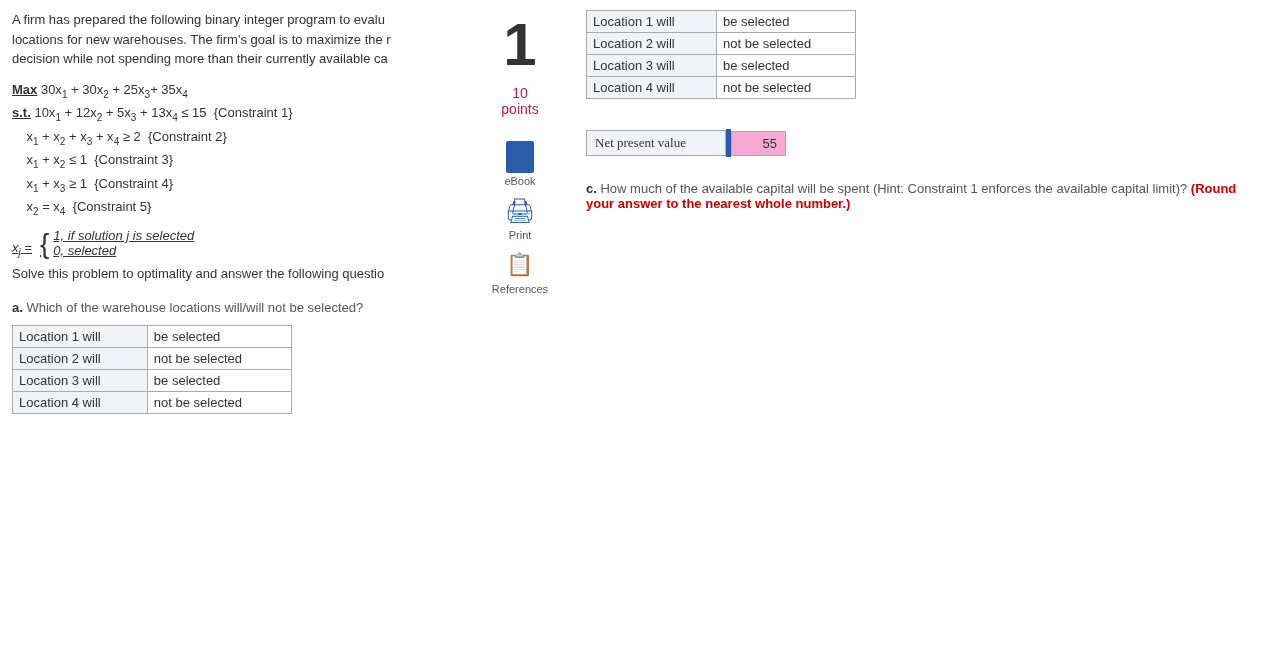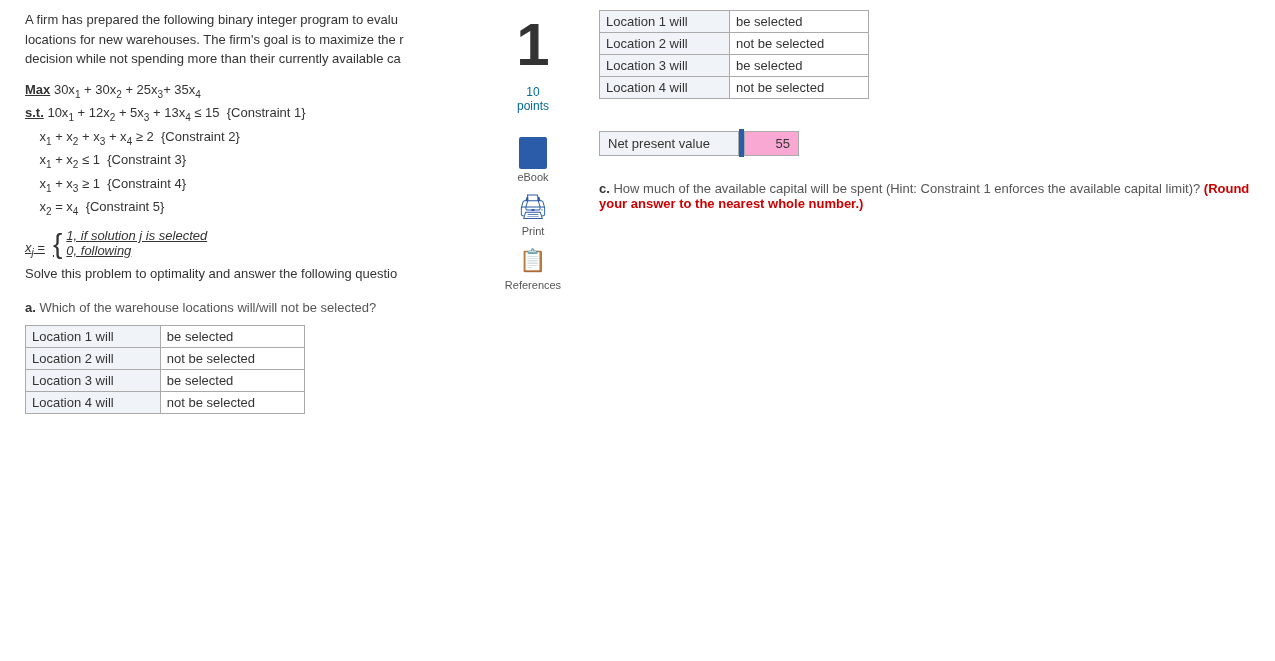--- a/index.html
+++ b/index.html
@@ -8,21 +8,20 @@
       font-size: 13px;
       color: #333;
       background: #fff;
       width: 1275px;
       min-height: 661px;
       overflow-x: hidden;
     }
     .main-container {
       display: flex;
       width: 100%;
-      padding-left: 13px;
     }
     .left-panel {
       width: 470px;
       padding: 10px 12px;
       flex-shrink: 0;
     }
     .middle-panel {
       width: 100px;
       display: flex;
       flex-direction: column;
@@ -73,22 +72,22 @@
     }
     .number-big {
       font-size: 60px;
       font-weight: bold;
       color: #333;
       text-align: center;
       line-height: 1;
       padding: 10px 0;
     }
     .points-label {
-      font-size: 12px;
-      color: #0369a1;
+      font-size: 14px;
+      color: #be185d;
       text-align: center;
       margin-bottom: 12px;
     }
     .tool-button {
       width: 70px;
       display: flex;
       flex-direction: column;
       align-items: center;
       margin-bottom: 6px;
       cursor: pointer;
@@ -127,20 +126,21 @@
       display: flex;
       align-items: center;
       margin-top: 8px;
     }
     .input-label-cell {
       background: #f0f4f8;
       border: 1px solid #aaa;
       padding: 4px 8px;
       font-size: 13px;
       min-width: 140px;
+      font-family: Liberation Serif, serif;
     }
     .input-value-cell {
       background: #fff;
       border: 1px solid #aaa;
       border-left: none;
       padding: 4px 8px;
       font-size: 13px;
       min-width: 60px;
       text-align: right;
     }
@@ -207,21 +207,21 @@
       <span class="math-line">&nbsp;&nbsp;&nbsp;&nbsp;x<sub>1</sub> + x<sub>2</sub> ≤ 1 &nbsp;{Constraint 3}</span>
       <span class="math-line">&nbsp;&nbsp;&nbsp;&nbsp;x<sub>1</sub> + x<sub>3</sub> ≥ 1 &nbsp;{Constraint 4}</span>
       <span class="math-line">&nbsp;&nbsp;&nbsp;&nbsp;x<sub>2</sub> = x<sub>4</sub> &nbsp;{Constraint 5}</span>
     </div>
 
     <div class="xj-def">
       <span style="font-style:italic; margin-right:8px;">x<sub>j</sub> =</span>
       <span class="brace">{</span>
       <span>
         <span style="display:block; font-style:italic;">1, if solution j is selected</span>
-        <span style="display:block; font-style:italic;">0, following</span>
+        <span style="display:block; font-style:italic;">0, selected</span>
       </span>
     </div>
 
     <div class="problem-text">
       Solve this problem to optimality and answer the following questio
     </div>
 
     <div style="margin-top: 16px;">
       <div class="question-text">
         <span class="part-label">a.</span> Which of the warehouse locations will/will not be selected?

